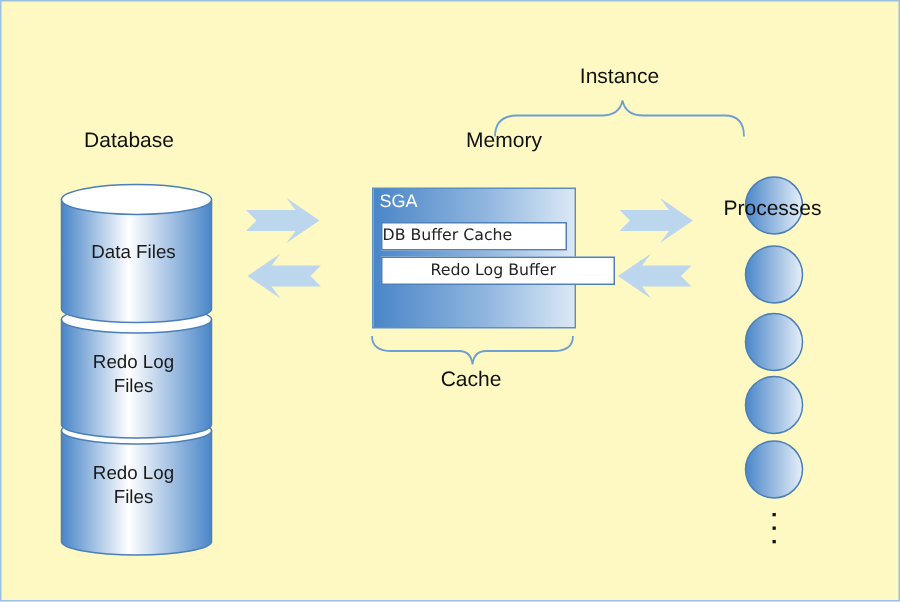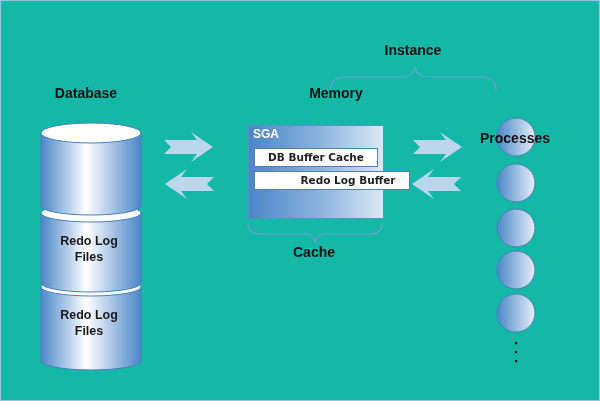--- a/index.html
+++ b/index.html
@@ -1,19 +1,19 @@
 <!DOCTYPE html>
 <html><head>
 <meta charset="utf-8">
 <style>
   html, body { margin: 0; padding: 0; background: #ffffff; }
   body { width: 600px; height: 401px; overflow: hidden; font-family: "Liberation Sans", "DejaVu Sans", sans-serif; }
   #frame {
     position: absolute; left: 0; top: 0; width: 598px; height: 399px;
-    border: 1px solid #9cc0e2; background: #14b8a6; font-weight: bold;
+    border: 1px solid #9cc0e2; background: #fef9c3;
   }
   .label {
     position: absolute; font-size: 14px; color: #111; white-space: nowrap;
     transform: translateX(-50%);
   }
   .cyl-text {
     position: absolute; font-size: 12.5px; color: #1a1a1a; text-align: center;
     width: 100px; transform: translateX(-50%); line-height: 16px;
   }
   #sga-box {
@@ -21,21 +21,21 @@
     border: 1px solid #5d8fc4;
     background: linear-gradient(to right, #4a86c8 0%, #8fb5de 55%, #dbe8f5 100%);
   }
   #sga-title {
     position: absolute; left: 4px; top: 1px; font-size: 12px; color: #ffffff;
   }
   .sga-item {
     position: absolute; left: 5px; width: 122px; height: 17px;
     background: #ffffff; border: 1px solid #4f80b8;
     font-family: "DejaVu Sans", sans-serif; font-size: 10.5px; color: #222;
-    text-align: center; line-height: 17px;
+    text-align: left; line-height: 17px;
   }
   svg { position: absolute; left: 0; top: 0; }
 </style>
 </head>
 <body>
 
 <div id="frame">
 
   <svg width="600" height="401">
     <defs>
@@ -84,20 +84,23 @@
       <rect x="514" y="350" width="2.2" height="2.2" fill="#111"></rect>
       <rect x="514" y="359" width="2.2" height="2.2" fill="#111"></rect>
     </g>
   </svg>
 
   <div class="label" style="left:412px; top:41px;">Instance</div>
   <div class="label" style="left:85px; top:84px;">Database</div>
   <div class="label" style="left:311px; top:84px;padding-left:48px;">Memory</div>
   <div class="label" style="left:514px; top:84px;margin-top:45px;">Processes</div>
 
+  <div class="cyl-text" style="left:88px; top:159px;">
+    <div>Data Files</div>
+  </div>
   <div class="cyl-text" style="left:88px; top:232px;">
     <div>Redo Log</div>
     <div>Files</div>
   </div>
   <div class="cyl-text" style="left:88px; top:306px;">
     <div>Redo Log</div>
     <div>Files</div>
   </div>
 
   <div id="sga-box">

